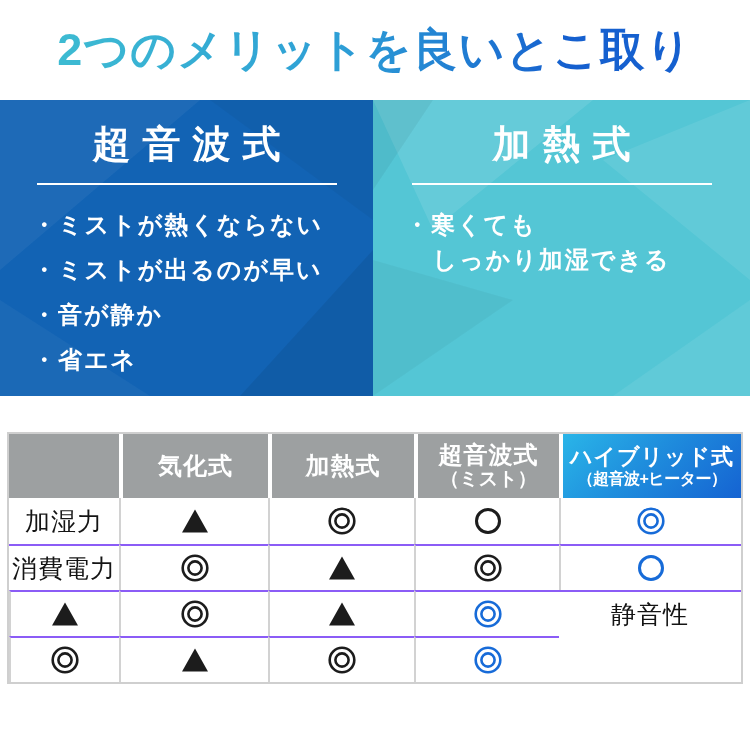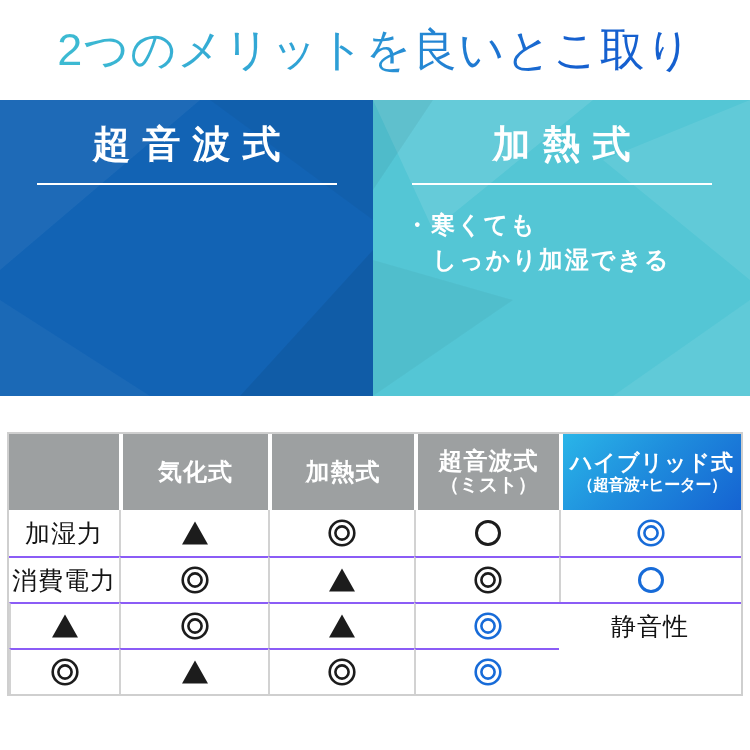--- a/index.html
+++ b/index.html
@@ -9,21 +9,21 @@
     font-family:"Liberation Sans","DejaVu Sans",sans-serif;
     overflow:hidden; position:relative;
   }
 
   
   .title-bar {
     height:100px; display:flex; align-items:center; justify-content:center;
     background:#ffffff;
   }
   .title-bar h1 {
-    font-size:45px; font-weight:normal; letter-spacing:1px;
+    font-size:45px; font-weight:bold; letter-spacing:1px;
     background:linear-gradient(90deg,#3dbbd2 0%,#2d9ed6 45%,#1560cf 80%);
     -webkit-background-clip:text; background-clip:text;
     color:transparent; -webkit-text-fill-color:transparent;
   }
 
   
   .panels { display:flex; height:296px; }
   .panel { position:relative; overflow:hidden; color:#ffffff; }
   .panel-left  { width:373px; background:#1263b4; }
   .panel-right { width:377px; background:#54c6d5; }
@@ -48,21 +48,21 @@
   
   .table-wrap { margin:36px 7px 0 7px; }
   .cmp-table {
     display:grid;
     grid-template-columns:110px 149px 146px 145px 1fr;
     width:736px;
     border:2px solid #cfcfcf;
     background:#ffffff;
   }
   .th {
-    height:76px; background:#9da0a1; color:#ffffff;
+    height:64px; background:#9da0a1; color:#ffffff;
     display:flex; flex-direction:column; align-items:center; justify-content:center;
     border-left:4px solid #ffffff; font-weight:bold; text-align:center;
   }
   .th.first { border-left:none; }
   .th .l1 { font-size:24px; line-height:1.15; letter-spacing:1px; }
   .th .l2 { font-size:19px; line-height:1.2; }
   .th.hybrid { background:linear-gradient(135deg,#2ab5e8 0%,#1f8edd 45%,#1563d2 100%); }
   .th.hybrid .l1 { font-size:22px; }
   .th.hybrid .l2 { font-size:16px; letter-spacing:-0.5px; }
   .td {
@@ -88,20 +88,26 @@
   <div class="panel panel-left">
     <svg class="facets" viewBox="0 0 373 296" preserveAspectRatio="none">
       <polygon points="0,0 200,0 0,170" fill="#ffffff" opacity="0.05"></polygon>
       <polygon points="373,0 373,120 210,0" fill="#000000" opacity="0.04"></polygon>
       <polygon points="240,296 373,150 373,296" fill="#000000" opacity="0.07"></polygon>
       <polygon points="0,296 150,296 0,200" fill="#ffffff" opacity="0.04"></polygon>
     </svg>
     <div class="panel-inner">
       <h2>超音波式</h2>
       <div class="panel-divider"></div>
+      <ul>
+          <li>ミストが熱くならない</li>
+          <li>ミストが出るのが早い</li>
+          <li>音が静か</li>
+          <li>省エネ</li>
+        </ul>
     </div>
   </div>
 
   <div class="panel panel-right">
     <svg class="facets" viewBox="0 0 377 296" preserveAspectRatio="none">
       <polygon points="0,0 220,0 60,130" fill="#ffffff" opacity="0.10"></polygon>
       <polygon points="377,0 377,180 230,60" fill="#ffffff" opacity="0.08"></polygon>
       <polygon points="0,296 140,200 0,160" fill="#000000" opacity="0.04"></polygon>
       <polygon points="377,296 377,200 240,296" fill="#ffffff" opacity="0.07"></polygon>
       <polygon points="60,0 0,0 0,90" fill="#000000" opacity="0.05"></polygon>

